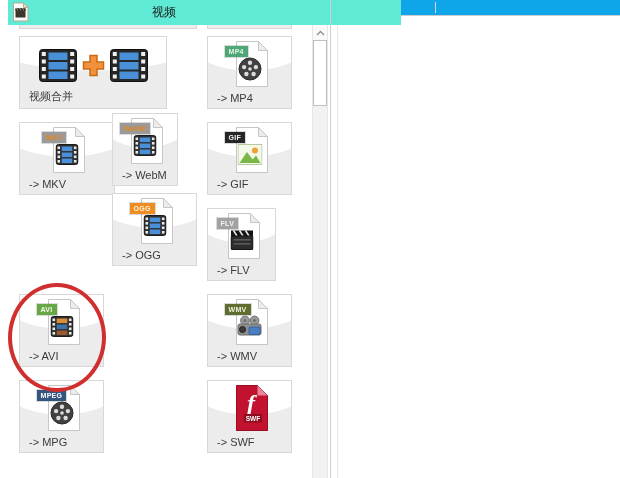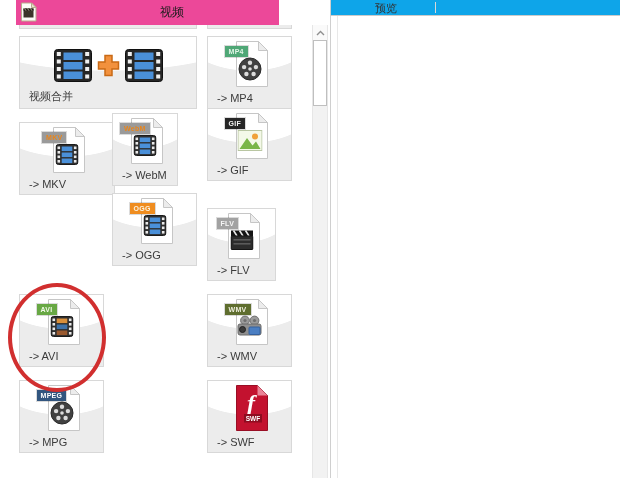--- a/index.html
+++ b/index.html
@@ -2,21 +2,21 @@
 <html><head>
 <meta charset="utf-8">
 <style>
   html,body{margin:0;padding:0;}
   body{
     width:620px;height:478px;position:relative;overflow:hidden;
     background:#ffffff;font-family:"Liberation Sans",sans-serif;
     -webkit-font-smoothing:antialiased;
   }
   
-  .left-header{position:absolute;left:16px;top:0;width:263px;height:25px;background:#ec4899;z-index:5;}
+  .left-header{position:absolute;left:8px;top:0;width:393px;height:25px;background:#5eead4;z-index:5;}
   .left-header .hdr-icon{position:absolute;left:4px;top:2px;}
   .left-header .hdr-title{position:absolute;left:0;top:4px;width:312px;text-align:center;font-size:12px;color:#1c1c1c;}
   .grid{position:absolute;left:0;top:25px;width:312px;height:453px;overflow:hidden;background:#fff;}
   .tile{
     position:absolute;height:73px;box-sizing:border-box;border:1px solid #d8d8d8;
     background:radial-gradient(135% 95% at 50% -12%, #ffffff 62%, #ececec 63%);
   }
   .tile-label{position:absolute;left:9px;bottom:4px;font-size:11px;color:#3b3b3b;white-space:nowrap;}
   .tile-icon{position:absolute;left:0;right:0;top:3px;display:flex;justify-content:center;}
   .fico{position:relative;width:38px;height:48px;display:inline-block;}
@@ -60,21 +60,21 @@
  <rect x="3.5" y="6.5" width="10" height="9" fill="#3c352a"></rect>
  <rect x="3.5" y="6.5" width="10" height="2.2" fill="#211d15"></rect>
  <path d="M4.5 6.5 l1.5 2.2 M7.5 6.5 l1.5 2.2 M10.5 6.5 l1.5 2.2" stroke="#cfc7b2" stroke-width="0.8"></path>
       </svg></span>
   <span class="hdr-title">视频</span>
 </div>
 
 <div class="grid" id="grid">
     <div class="tile" style="left: 19px; top: -69px; width: 178px;"></div>
     <div class="tile" style="left: 207px; top: -69px; width: 85px;"></div>
-    <div class="tile" style="left: 19px; top: 11px; width: 178px;">
+    <div class="tile" style="left: 19px; top: 11px; width: 148px;">
       <span class="tile-icon">
         <span class="merge-icon">
           <svg width="38" height="33" viewBox="0 0 38 33">
  <rect x="0.5" y="0.5" width="37" height="32" rx="3" fill="#262626" stroke="#101010"></rect>
  <rect x="2.8" y="3" width="4" height="4" fill="#f0f0f0"></rect>
             <rect x="31.2" y="3" width="4" height="4" fill="#f0f0f0"></rect>
             <rect x="2.8" y="10.5" width="4" height="4" fill="#f0f0f0"></rect>
             <rect x="31.2" y="10.5" width="4" height="4" fill="#f0f0f0"></rect>
             <rect x="2.8" y="18" width="4" height="4" fill="#f0f0f0"></rect>
             <rect x="31.2" y="18" width="4" height="4" fill="#f0f0f0"></rect>
@@ -159,21 +159,21 @@
               <rect x="18.4" y="11.5" width="2.6" height="2.6" fill="#e9e9e9"></rect>
               <rect x="2" y="16" width="2.6" height="2.6" fill="#e9e9e9"></rect>
               <rect x="18.4" y="16" width="2.6" height="2.6" fill="#e9e9e9"></rect>
  <rect x="6.2" y="2.5" width="10.6" height="4.6" fill="#4a90d9"></rect>
               <rect x="6.2" y="8.5" width="10.6" height="4.6" fill="#4a90d9"></rect>
               <rect x="6.2" y="14.5" width="10.6" height="4.6" fill="#4a90d9"></rect>
             </svg></span></span>
       </span>
     <span class="tile-label">-&gt; WebM</span>
     </div>
-    <div class="tile" style="left: 207px; top: 83px; width: 85px;">
+    <div class="tile" style="left: 207px; top: 97px; width: 85px;">
       <span class="tile-icon">
         <span class="fico"><svg width="38" height="48" viewBox="0 0 38 48">
  <path d="M5.5 1.5 h22 l9 9 v36 h-31 z" fill="#ffffff" stroke="#c6c6c6"></path>
  <path d="M27.5 1.5 l9 9 h-9 z" fill="#ececec" stroke="#c6c6c6"></path>
           </svg><span class="ribbon" style="background:#262626;color:#f2f2f2">GIF</span><span class="glyph" style="top:18px"><svg width="25" height="21" viewBox="0 0 25 21">
  <rect x="0.5" y="0.5" width="24" height="20" fill="#f4f9e8" stroke="#b9c6a2"></rect>
  <circle cx="17.5" cy="6.5" r="3" fill="#f0a23a"></circle>
  <path d="M2 19 L9.5 8 L15 15.5 L18.5 11.5 L23 19 z" fill="#7ab648"></path>
             </svg></span></span>
       </span>

